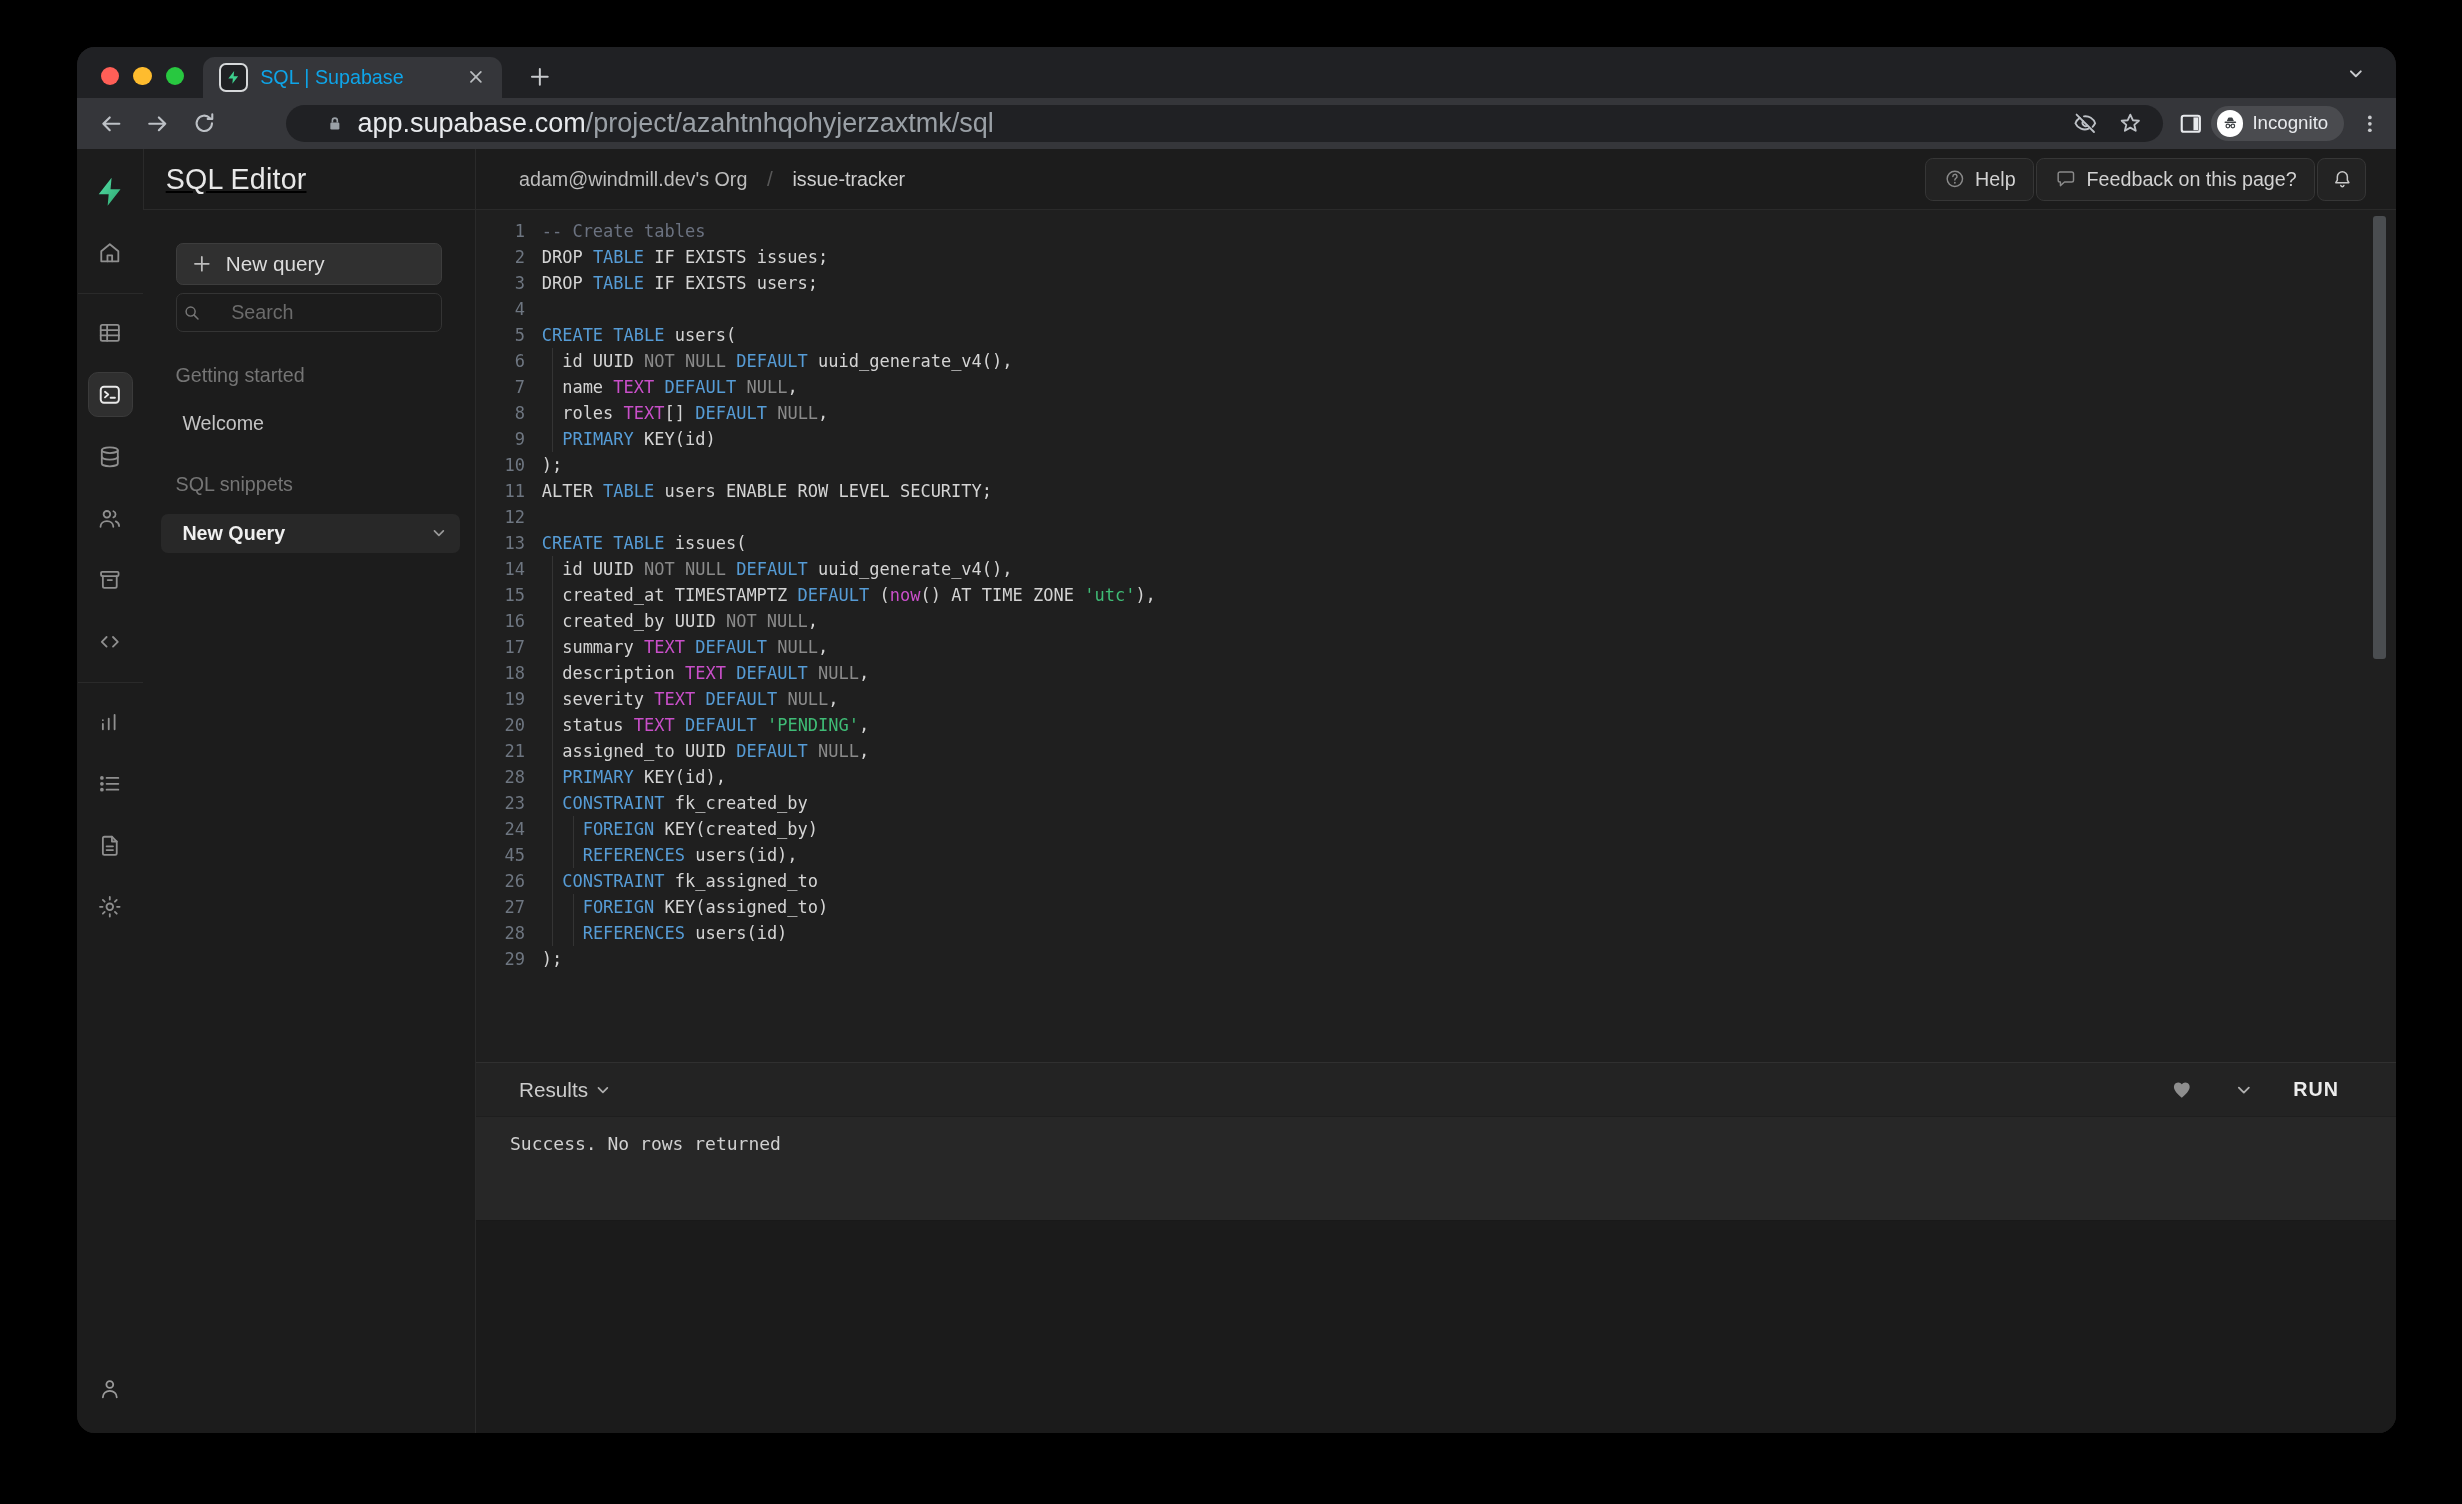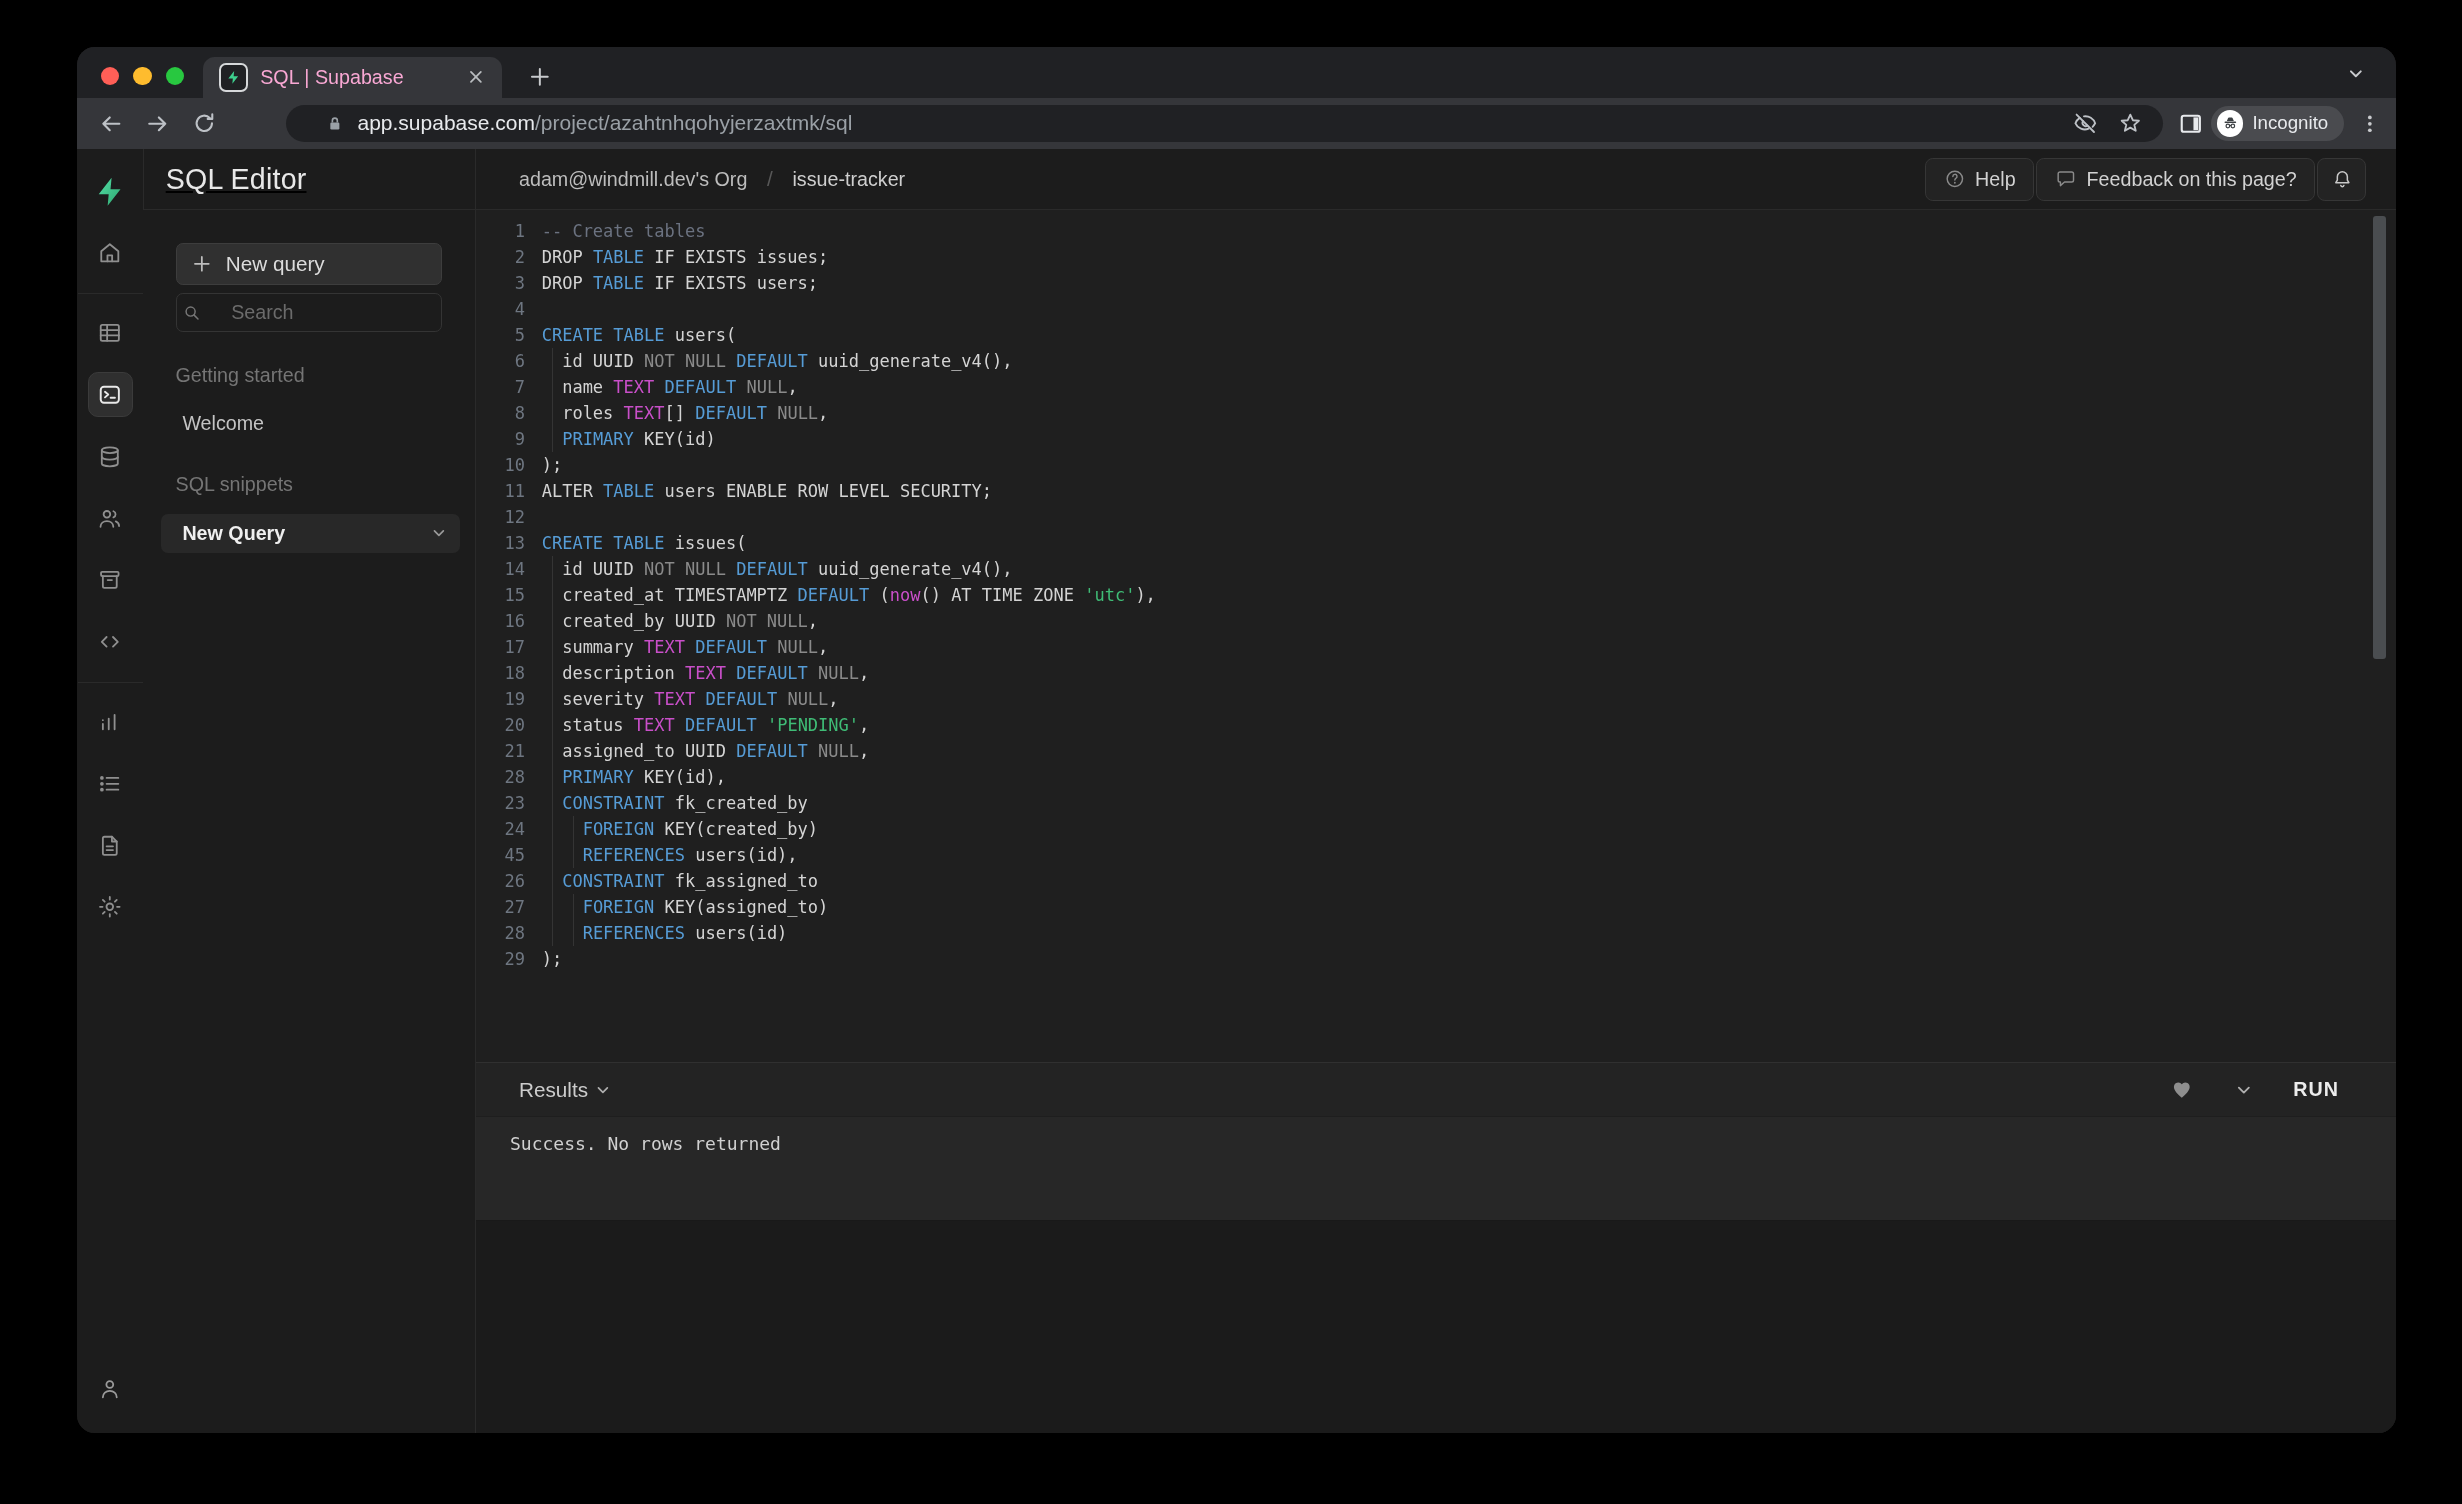--- a/index.html
+++ b/index.html
@@ -7,30 +7,30 @@
   .window{position:absolute;left:77px;top:47px;width:2319px;height:1386px;border-radius:17.7px;
     overflow:hidden;background:#1C1C1C;}
   
   .tabstrip{position:absolute;left:0;top:0;right:0;height:51px;background:#202124;}
   .traffic{position:absolute;left:23.6px;top:19.7px;display:flex;gap:13.8px;}
   .dot{width:18.7px;height:18.7px;border-radius:50%;}
   .tab{position:absolute;left:126px;top:9.9px;width:299px;height:41px;background:#35363A;
     border-radius:11.8px 11.8px 0 0;display:flex;align-items:center;}
   .favicon{width:25.6px;height:25.6px;margin-left:15.8px;border:2px solid #D6D8DA;border-radius:6.9px;
     display:grid;place-items:center;background:#202124;}
-  .tabtitle{margin-left:11.8px;font-size:19.7px;color:#f9a8d4;flex:1;white-space:nowrap;overflow:hidden;}
+  .tabtitle{margin-left:11.8px;font-size:19.7px;color:#0ea5e9;flex:1;white-space:nowrap;overflow:hidden;}
   .tabclose{margin-right:13.8px;width:25.6px;height:25.6px;display:grid;place-items:center;cursor:default;}
   .newtab{position:absolute;left:445px;top:12.8px;width:35px;height:35px;display:grid;place-items:center;}
   .strip-chevron{position:absolute;right:27.6px;top:13.8px;width:25.6px;height:25.6px;display:grid;place-items:center;}
   .toolbar{position:absolute;left:0;top:51px;right:0;height:51px;background:#35363A;}
   .navbtn{position:absolute;top:9.9px;width:31.5px;height:31.5px;display:grid;place-items:center;}
   .urlpill{position:absolute;left:209px;top:6.9px;width:1877px;height:37px;border-radius:18.7px;
     background:#202124;display:flex;align-items:center;}
   .lockwrap{margin-left:39px;display:grid;place-items:center;}
-  .url{margin-left:12.8px;font-size:21px;white-space:nowrap;}
+  .url{margin-left:12.8px;font-size:27px;white-space:nowrap;}
   .url .host{color:#E8EAED;} .url .path{color:#9AA0A6;}
   .pill-right{margin-left:auto;display:flex;align-items:center;gap:15.8px;padding-right:17.7px;}
   .chromebtn{display:grid;place-items:center;width:29.6px;height:29.6px;}
   .sidepanel{position:absolute;left:2098px;top:9.9px;width:31.5px;height:31.5px;display:grid;place-items:center;}
   .incog{position:absolute;left:2134px;top:7.9px;height:35px;border-radius:17.7px;background:#4A4B4F;
     display:flex;align-items:center;padding:0 15.8px 0 5.9px;gap:8.9px;}
   .incog-circle{width:26.6px;height:26.6px;border-radius:50%;background:#fff;display:grid;place-items:center;}
   .incog-label{color:#E8EAED;font-size:18.7px;}
   .menudots{position:absolute;left:2277px;top:9.9px;width:31.5px;height:31.5px;display:grid;place-items:center;}
   

